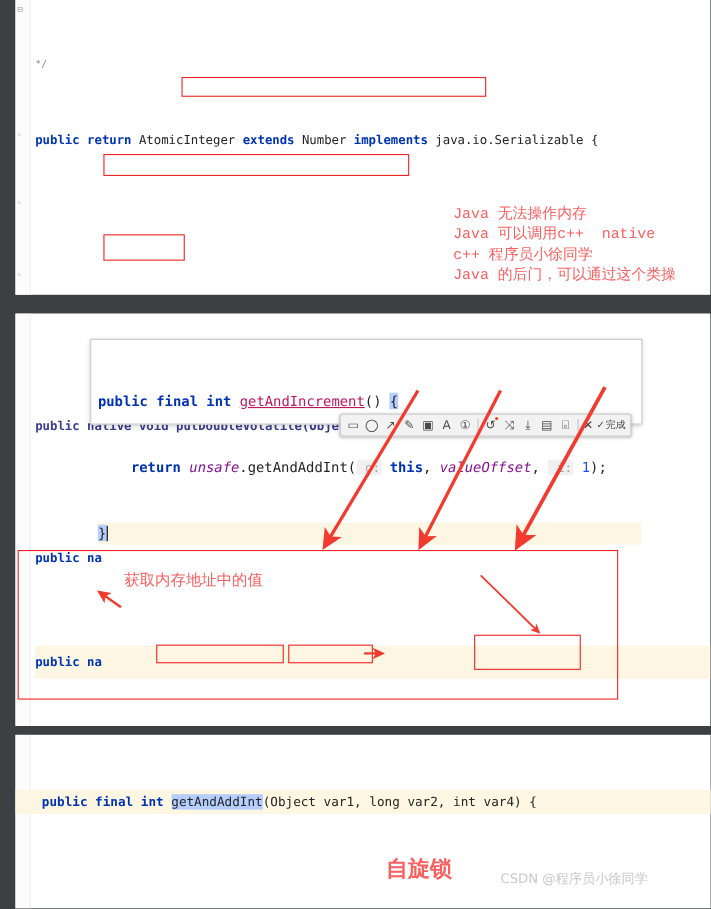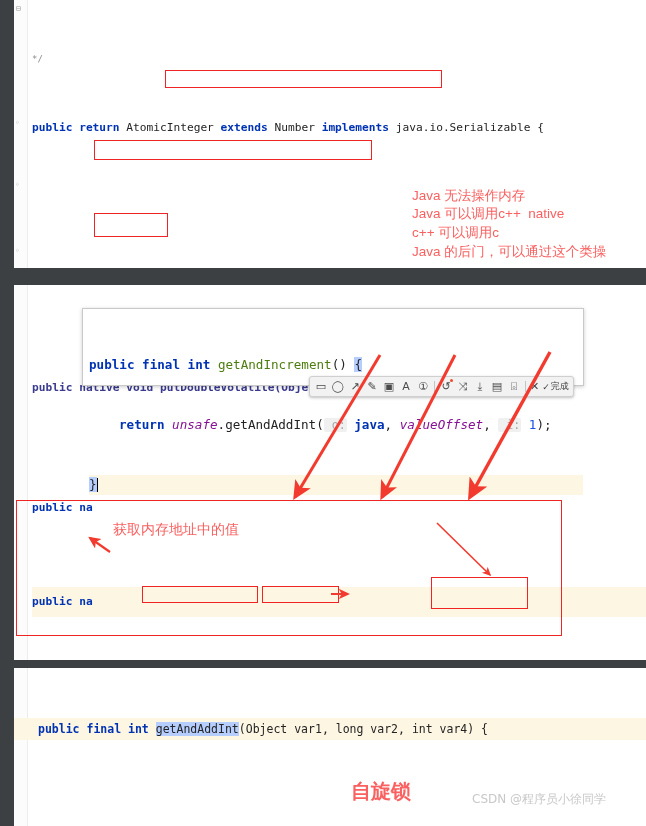--- a/index.html
+++ b/index.html
@@ -31,38 +31,38 @@
     color:#2b2b2b;
   }
   .ln { position:relative; white-space:pre; }
 
   
   .kw   { color:#0033b3; font-weight:bold; }
   .plain{ color:#242424; }
   .num  { color:#1750eb; }
   .fld  { color:#871094; font-style:italic; }
   .hint { color:#a7a7a7; background:#f0f0f0; border-radius:2px; padding:0 1px; font-size:0.92em;}
-  .ulmth{ color:#4d7c0f; }
+  .ulmth{ color:#be185d; text-decoration:underline; }
   .caret{ display:inline-block; width:1px; background:#000; }
 
   .hl-line { background:#fdf6e3; }
   .sel  { background:#b5ceff; }
   .bracebg{ background:#b5ceff; }
 
   
   .redbox {
     position:absolute;
     border:1.6px solid #f02424;
     pointer-events:none;
   }
   .redbox.thin { border-width:1.4px; }
   .cn {
     position:absolute;
     color:#fa6060;
-    font-family:Liberation Sans, sans-serif;
+    font-family:Liberation Mono, monospace;
     font-weight:500;
     white-space:pre;
     line-height:1.18;
   }
   svg.arrows { position:absolute; left:0; top:0; width:646px; height:826px; pointer-events:none; }
 
   
   .popup {
     position:absolute;
     background:#ffffff;
@@ -156,21 +156,21 @@
       
     </div>
   </div>
 
   <div class="redbox" style="left:165px; top:70px; width:277px; height:18px;"></div>
   <div class="redbox" style="left:94px; top:140px; width:278px; height:20px;"></div>
   <div class="redbox" style="left:94px; top:213px; width:74px; height:24px;"></div>
 
   <div class="cn" style="left:412px; top:188px; font-size:13.5px;">Java 无法操作内存</div>
   <div class="cn" style="left:412px; top:206px; font-size:13.5px;">Java 可以调用c++  native</div>
-  <div class="cn" style="left:412px; top:225px; font-size:13.5px;">c++ 可以调用c</div>
+  <div class="cn" style="left:412px; top:225px; font-size:13.5px;">c++ 程序员小徐同学</div>
   <div class="cn" style="left:412px; top:244px; font-size:13.5px;">Java 的后门，可以通过这个类操</div>
 
   <div class="panel" style="left:14px; top:285px; width:632px; height:375px;">
     <div class="gutter"></div>
 
     <div class="code" style="padding:0 0 0 18px; font-size:11.2px; line-height:32px;">
 
       <div class="ln" style="height:16px; line-height:14px; overflow:hidden; color:#3b3b8f; font-weight:bold;">public native void putDoubleVolatile(Object var1, long var2, double var4);</div>
 
       <div class="ln" style="line-height:30px;"><span class="kw">public na</span></div>
@@ -193,21 +193,21 @@
       
       
       
       
     </div>
   </div>
 
   <div class="popup" style="left:82px; top:308px; width:502px; height:78px;">
     <div class="code" style="padding:6px 0 0 6px; font-size:12.6px; line-height:20px;">
       <div class="ln"><span class="kw">public final int </span><span class="ulmth">getAndIncrement</span><span class="plain">() </span><span class="plain bracebg">{</span></div>
-      <div class="ln" style="padding-left:30px;"><span class="kw">return </span><span class="fld">unsafe</span><span class="plain">.getAndAddInt(</span><span class="hint"> o:</span><span class="kw"> java</span><span class="plain">, </span><span class="fld">valueOffset</span><span class="plain">, </span><span class="hint"> i:</span><span class="num"> 1</span><span class="plain">);</span></div>
+      <div class="ln" style="padding-left:30px;"><span class="kw">return </span><span class="fld">unsafe</span><span class="plain">.getAndAddInt(</span><span class="hint"> o:</span><span class="kw"> this</span><span class="plain">, </span><span class="fld">valueOffset</span><span class="plain">, </span><span class="hint"> i:</span><span class="num"> 1</span><span class="plain">);</span></div>
       <div class="ln hl-line" style="width:100%;"><span class="plain bracebg">}</span><span class="caret" style="height:14px;vertical-align:-3px;"></span></div>
     </div>
   </div>
 
   <div class="snipbar" style="left:309px; top:376px;">
     <div class="ic">▭</div>
     <div class="ic">◯</div>
     <div class="ic">↗</div>
     <div class="ic">✎</div>
     <div class="ic">▣</div>
@@ -240,21 +240,21 @@
       <div class="ln hl-line" style="margin-left:-24px; padding-left:24px;"><span class="kw">public final int </span><span class="plain sel">getAndAddInt</span><span class="plain">(Object var1, long var2, int var4) {</span></div>
       
       
       
       
       
       
     </div>
 
     <div class="cn" style="left:337px; top:112px; font-size:20px; font-weight:bold;">自旋锁</div>
-    <div class="wm" style="left:458px; top:123px;">CSDN @程序员小徐同学</div>
+    <div class="wm" style="left:441px; top:123px;">CSDN @程序员小徐同学</div>
   </div>
 
   <svg class="arrows" viewBox="0 0 646 826">
     <defs>
       <marker id="ah" markerWidth="7" markerHeight="7" refX="5.2" refY="3" orient="auto">
         <path d="M0,0 L6.4,3 L0,6 L1.6,3 z" fill="#f23a2e"></path>
       </marker>
       <marker id="ahs" markerWidth="6" markerHeight="6" refX="4.6" refY="2.6" orient="auto">
         <path d="M0,0 L5.6,2.6 L0,5.2 L1.4,2.6 z" fill="#f23a2e"></path>
       </marker>

